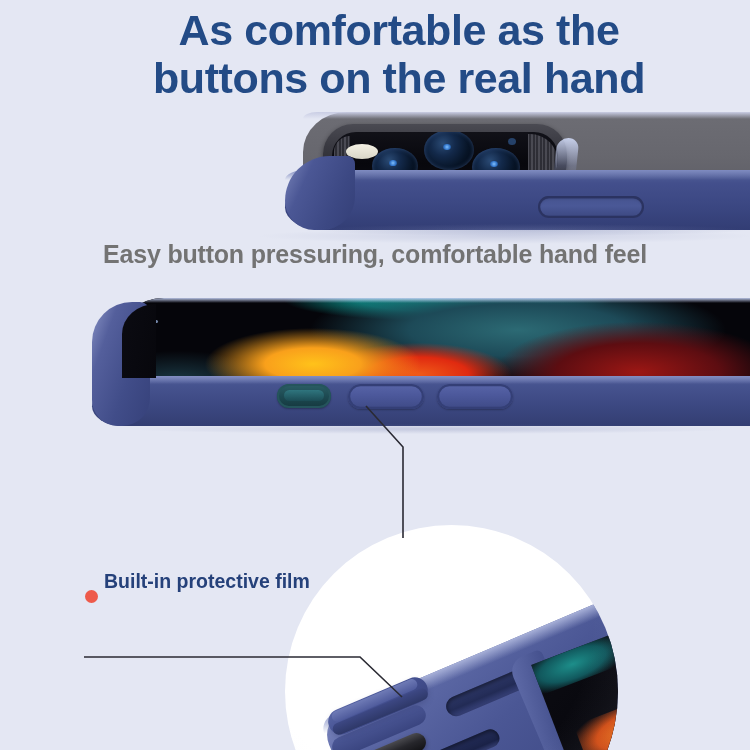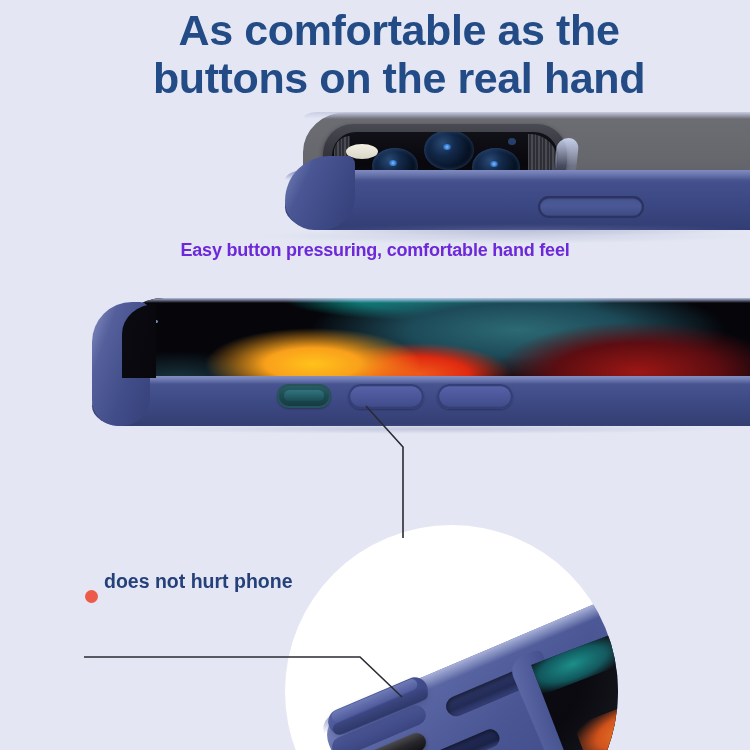--- a/index.html
+++ b/index.html
@@ -36,22 +36,22 @@
   .headline .l1 { display: block; }
   .headline .l2 { display: block; }
 
   
   .caption-mid {
     position: absolute;
     left: 0;
     top: 240px;
     width: 750px;
     text-align: center;
-    color: #6d28d9;
-    font-size: 18px;
+    color: #737373;
+    font-size: 25px;
     font-weight: bold;
     letter-spacing: -0.2px;
   }
 
   
   .annot {
     position: absolute;
     left: 104px;
     top: 566px;
     width: 300px;
@@ -515,21 +515,21 @@
       <div class="p2-left-screen-dark"></div>
     </div>
     <div class="p2-mute"></div>
     <div class="p2-vol1"></div>
     <div class="p2-vol2"></div>
     <div class="p2-shadow"></div>
   </div>
 
   <div class="annot-dot"></div>
   <div class="annot">
-    <span>does not hurt phone</span>
+    <span>Built-in protective film</span>
   </div>
 
   <div class="magnifier">
     <div class="mag-case">
       <div class="mag-case-top"></div>
       <div class="mag-slot1"></div>
       <div class="mag-slot2"></div>
       <div class="mag-lip"></div>
       <div class="mag-screen">
         <div class="mag-screen-teal"></div>

